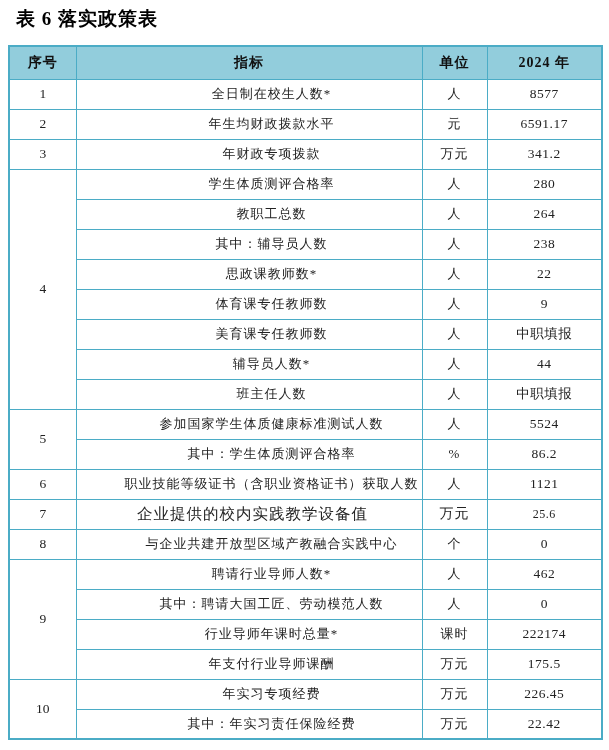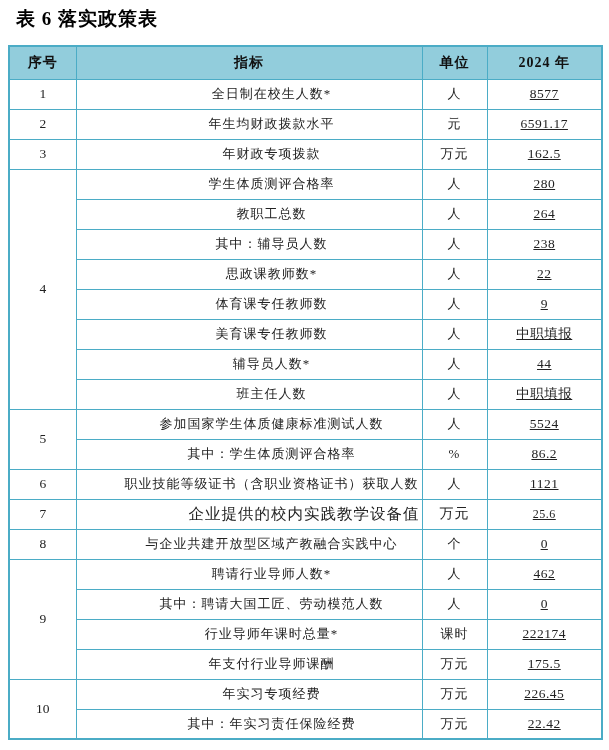--- a/index.html
+++ b/index.html
@@ -42,23 +42,23 @@
   .policy th{
     background:var(--header-bg);
     font-weight:bold;
     font-size:14px;
     letter-spacing:1px;
     color:#111;
   }
   td.serial{font-size:13.5px;}
   td.indicator{font-size:13px;letter-spacing:1px;padding-left:47px;}
   td.unit{font-size:13px;letter-spacing:1px;}
-  td.value{font-size:13.5px;letter-spacing:0.5px;text-decoration:underline;}
+  td.value{font-size:13.5px;letter-spacing:0.5px;}
   td.indicator.left-large{
-    text-align:right;
+    text-align:center;
     padding-left:9px;
     font-size:15.5px;
   }
   tr.row-large td.unit{font-size:14px;}
   tr.row-large td.value{font-size:12px;}
 </style>
 </head>
 <body>
 
 <div class="doc-title">表 6 落实政策表</div>
@@ -91,21 +91,21 @@
       <td class="serial">2</td>
       <td class="indicator">年生均财政拨款水平</td>
       <td class="unit">元</td>
       <td class="value">6591.17</td>
     </tr>
 
     <tr>
       <td class="serial">3</td>
       <td class="indicator">年财政专项拨款</td>
       <td class="unit">万元</td>
-      <td class="value">162.5</td>
+      <td class="value">341.2</td>
     </tr>
 
     <tr>
       <td class="serial" rowspan="8">4</td>
       <td class="indicator">学生体质测评合格率</td>
       <td class="unit">人</td>
       <td class="value">280</td>
     </tr>
     <tr>
       <td class="indicator">教职工总数</td>

